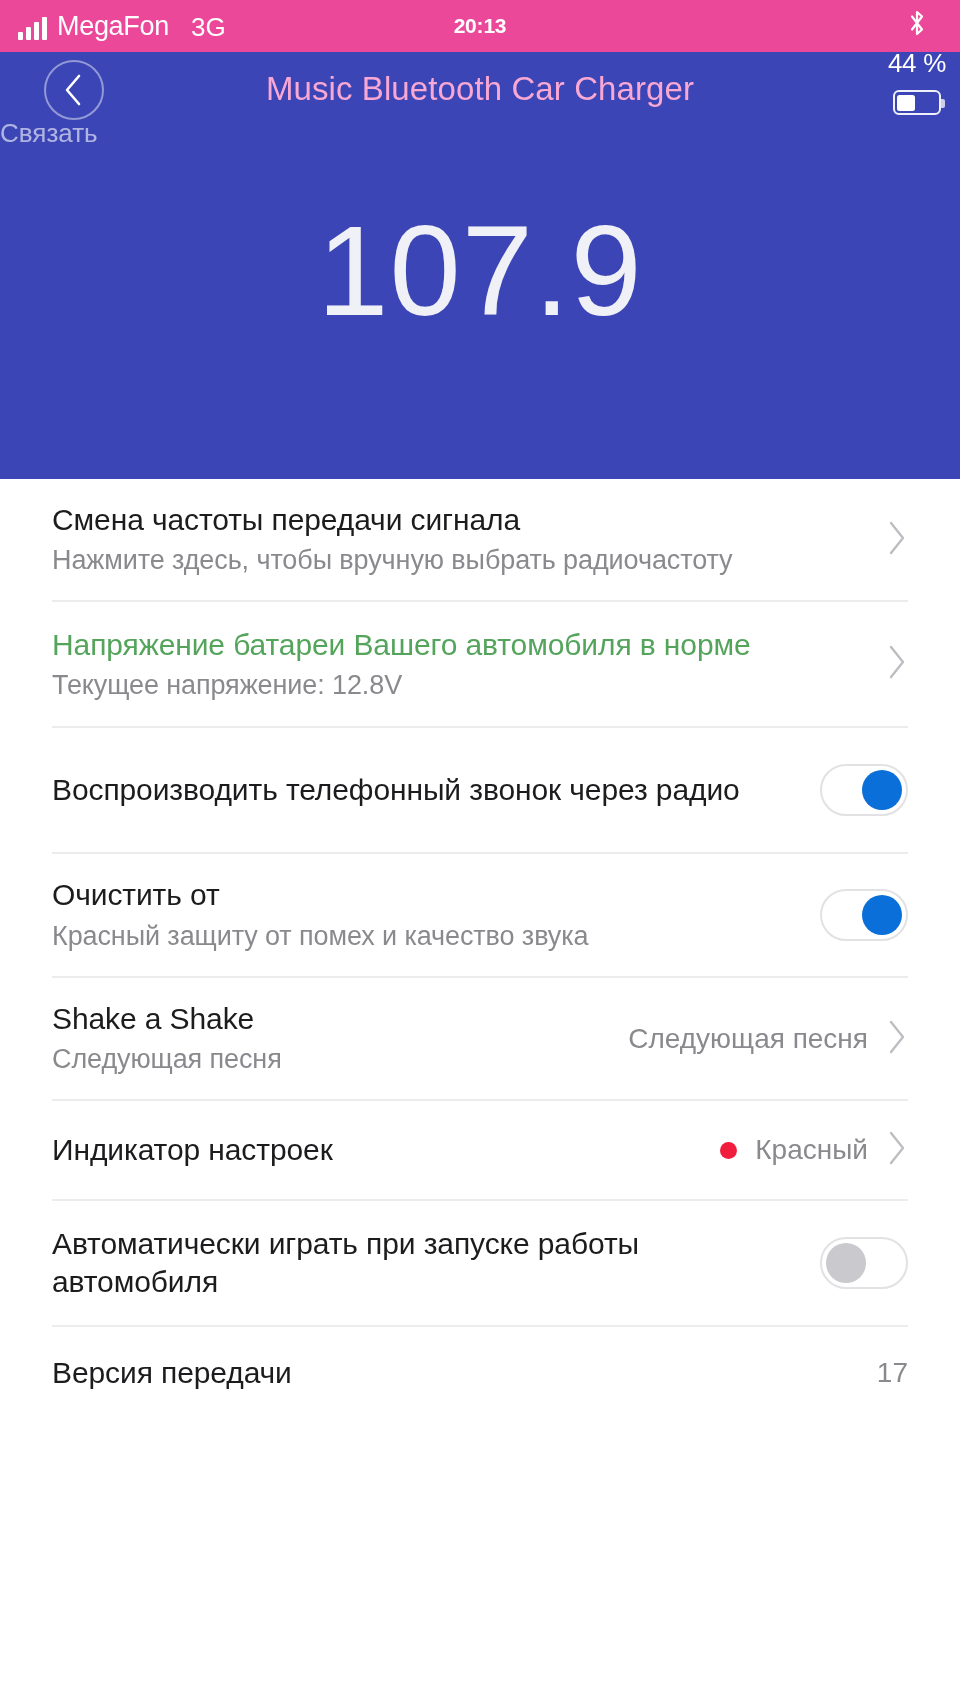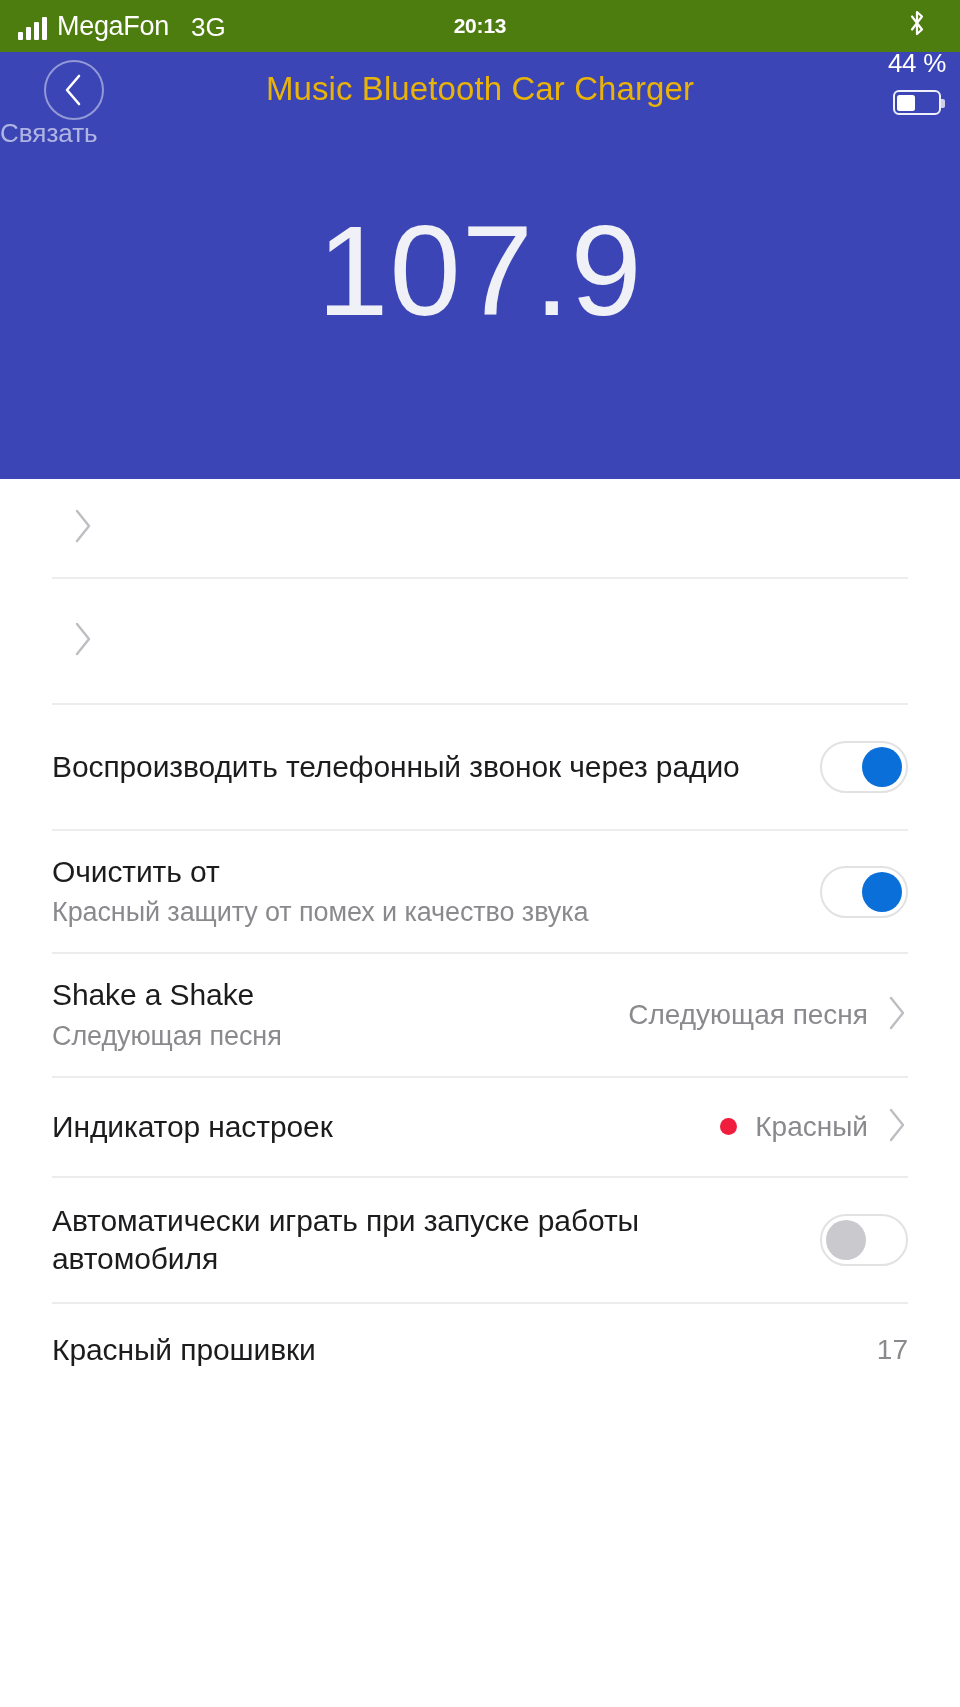--- a/index.html
+++ b/index.html
@@ -7,21 +7,21 @@
     width: 960px; height: 1707px;
     background: #ffffff;
     font-family: "Liberation Sans", "DejaVu Sans", sans-serif;
     -webkit-font-smoothing: antialiased;
     overflow: hidden;
   }
 
   
   .statusbar {
     height: 52px;
-    background: #4d7c0f;
+    background: #ec4899;
     color: #ffffff;
     display: flex;
     align-items: center;
     padding: 0 14px 0 18px;
     position: relative;
   }
   .sb-left { display: flex; align-items: flex-end; gap: 10px; }
   .sig-bars { display: flex; align-items: flex-end; gap: 3px; height: 22px; }
   .sig-bars i { width: 5px; background: #ffffff; border-radius: 1px; display: block; }
   .sig-bars i:nth-child(1) { height: 8px; }
@@ -65,21 +65,21 @@
     position: absolute; left: 44px; top: 8px;
     width: 60px; height: 60px; border-radius: 50%;
     border: 2px solid rgba(255,255,255,.45);
     display: flex; align-items: center; justify-content: center;
     cursor: pointer;
   }
   .backbtn svg { display: block; margin-left: -3px; }
   .hero-title {
     text-align: center; padding-top: 18px;
     font-size: 33px; font-weight: 400; letter-spacing: 0.1px;
-    color: #eab308;
+    color: #f9a8d4;
   }
   .hero-sub {
     margin-top: 10px;
     font-size: 26px; font-weight: 400;
     color: rgba(255,255,255,.60);
   }
   .freq {
     text-align: center;
     margin-top: 58px;
     font-size: 128px;
@@ -187,30 +187,38 @@
     </span>
   </div>
   <div class="hero-title">Music Bluetooth Car Charger</div>
   <div class="hero-sub">Связать</div>
   <div class="freq">107.9</div>
 </div>
 
 <div class="list">
 
   <div class="row">
+    <div class="texts">
+      <div class="r-title">Смена частоты передачи сигнала</div>
+      <div class="r-sub">Нажмите здесь, чтобы вручную выбрать радиочастоту</div>
+    </div>
     <div class="right">
       <span class="chev">
         <svg width="22" height="36" viewBox="0 0 22 36">
             <path d="M5 3l12 15L5 33" fill="none" stroke="#BDBDC2" stroke-width="2.4" stroke-linecap="round" stroke-linejoin="round"></path>
           </svg>
       </span>
     </div>
   </div>
 
   <div class="row tall">
+    <div class="texts">
+      <div class="r-title green">Напряжение батареи Вашего автомобиля в норме</div>
+      <div class="r-sub">Текущее напряжение: 12.8V</div>
+    </div>
     <div class="right">
       <span class="chev">
         <svg width="22" height="36" viewBox="0 0 22 36">
             <path d="M5 3l12 15L5 33" fill="none" stroke="#BDBDC2" stroke-width="2.4" stroke-linecap="round" stroke-linejoin="round"></path>
           </svg>
       </span>
     </div>
   </div>
 
   <div class="row tall">
@@ -272,20 +280,20 @@
     </div>
     <div class="right">
       <span class="toggle off">
         <span class="knob"></span>
       </span>
     </div>
   </div>
 
   <div class="row firmware">
     <div class="texts">
-      <div class="r-title">Красный прошивки</div>
+      <div class="r-title">Версия передачи</div>
     </div>
     <div class="right">
       <span class="r-value">17</span>
     </div>
   </div>
 
 </div>
 
 </body></html>

